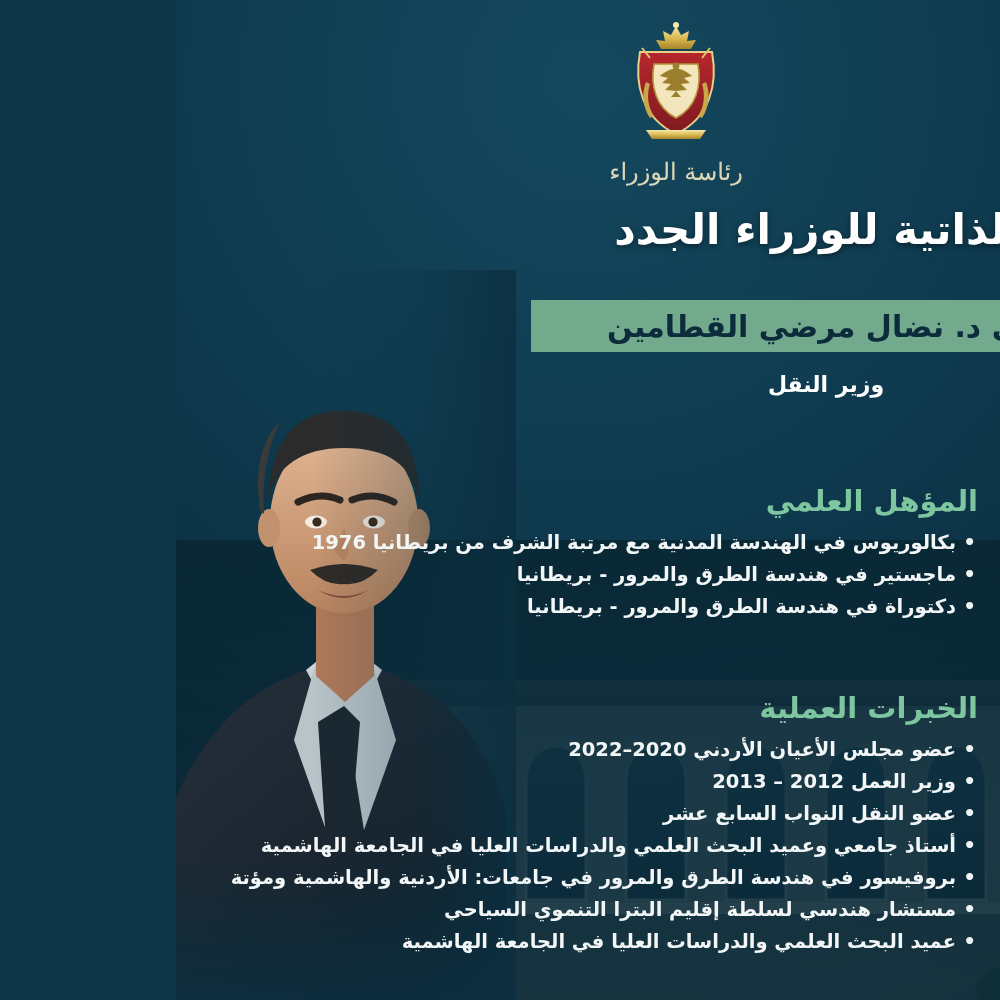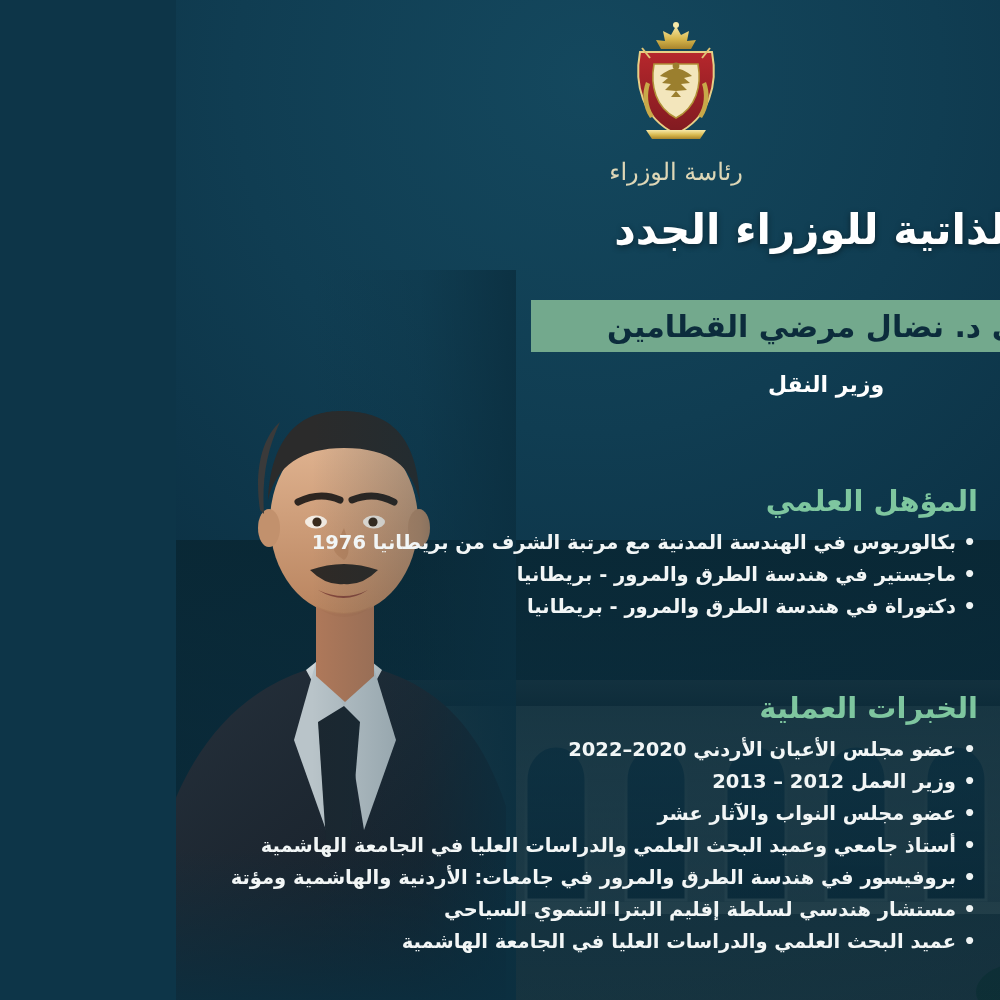--- a/index.html
+++ b/index.html
@@ -277,21 +277,21 @@
       <li>ماجستير في هندسة الطرق والمرور - بريطانيا</li>
       <li>دكتوراة في هندسة الطرق والمرور - بريطانيا</li>
     </ul>
   </div>
 
   <div class="section wide" id="sec-exp">
     <div class="section-title">الخبرات العملية</div>
     <ul class="items">
       <li>عضو مجلس الأعيان الأردني 2020–2022</li>
       <li>وزير العمل 2012 – 2013</li>
-      <li>عضو مجلس النواب والآثار عشر</li>
+      <li>عضو النقل النواب السابع عشر</li>
       <li>أستاذ جامعي وعميد البحث العلمي والدراسات العليا في الجامعة الهاشمية</li>
       <li>بروفيسور في هندسة الطرق والمرور في جامعات: الأردنية والهاشمية ومؤتة</li>
       <li>مستشار هندسي لسلطة إقليم البترا التنموي السياحي</li>
       <li>عميد البحث العلمي والدراسات العليا في الجامعة الهاشمية</li>
     </ul>
   </div>
 
 </div>
 
 </body></html>

